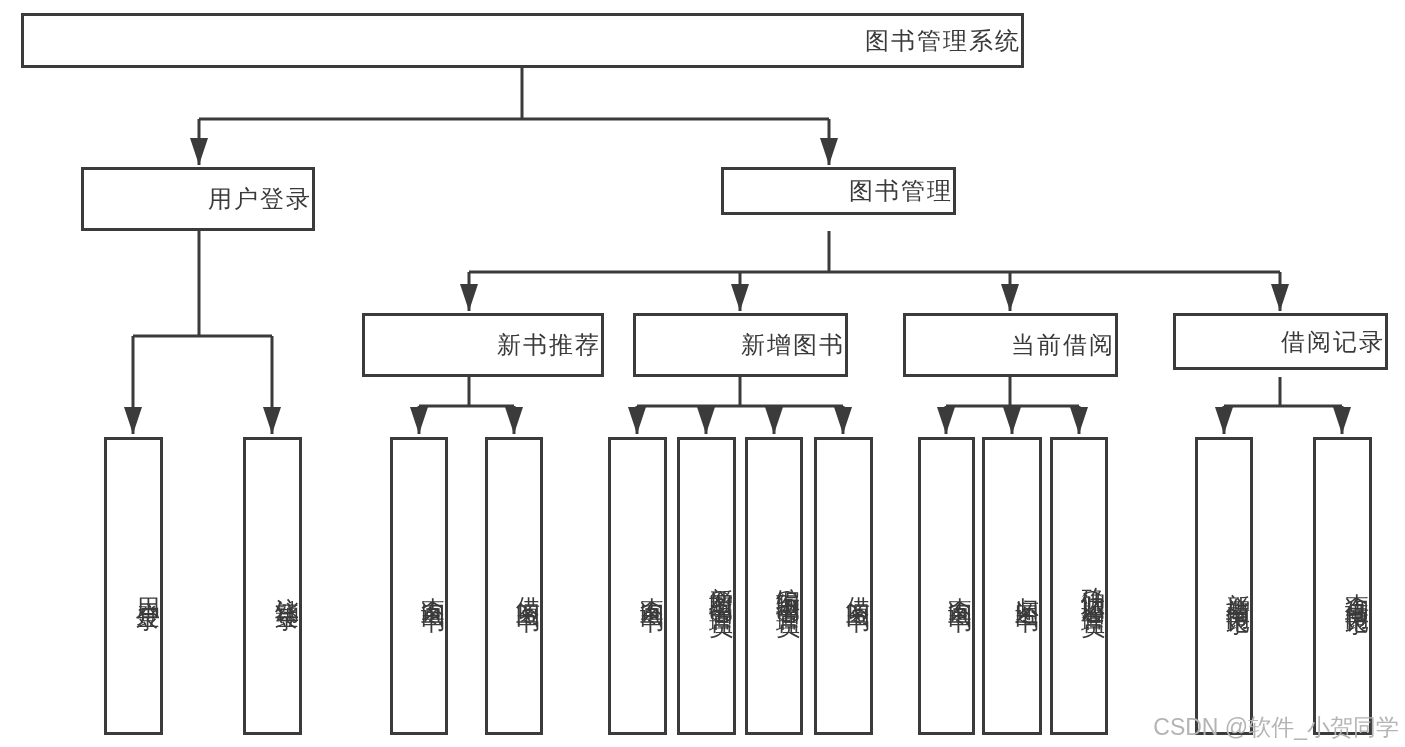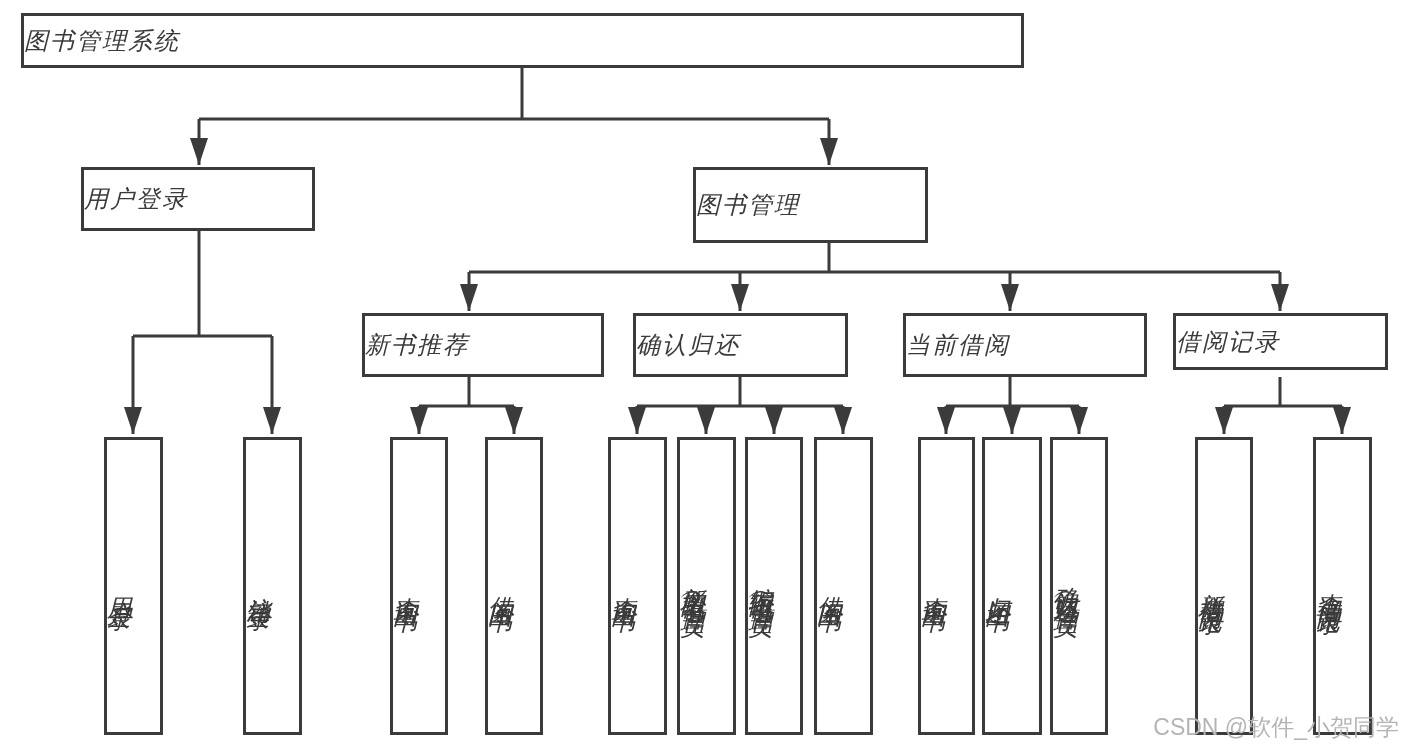--- a/index.html
+++ b/index.html
@@ -30,23 +30,22 @@
     stroke-width: 3;
     fill: none;
   }
   .arrowhead { fill: var(--line); }
   .box {
     position: absolute;
     background: var(--background);
     border: 3px solid var(--line);
     display: flex;
     align-items: center;
-    justify-content: flex-start;
+    justify-content: flex-end;
     color: var(--text);
-    font-style: italic;
   }
   .box .lbl {
     font-size: 24px;
     letter-spacing: 2px;
     white-space: nowrap;
   }
   .leaf .lbl {
     writing-mode: vertical-rl;
     text-orientation: mixed;
     font-size: 24px;
@@ -117,31 +116,31 @@
     <line class="cline" x1="1342" y1="406" x2="1342" y2="434" marker-end="url(#arw)"></line>
   </svg>
 
   <div class="box h" style="left:21px;top:13px;width:1003px;height:55px">
     <span class="lbl">图书管理系统</span>
   </div>
 
   <div class="box h" style="left:81px;top:167px;width:234px;height:64px">
     <span class="lbl">用户登录</span>
   </div>
-  <div class="box h" style="left:693px;top:167px;width:235px;height:76px">
+  <div class="box h" style="left:721px;top:167px;width:235px;height:48px">
     <span class="lbl">图书管理</span>
   </div>
 
   <div class="box h" style="left:362px;top:313px;width:242px;height:64px">
     <span class="lbl">新书推荐</span>
   </div>
   <div class="box h" style="left:633px;top:313px;width:215px;height:64px">
-    <span class="lbl">确认归还</span>
+    <span class="lbl">新增图书</span>
   </div>
-  <div class="box h" style="left:903px;top:313px;width:244px;height:64px">
+  <div class="box h" style="left:903px;top:313px;width:215px;height:64px">
     <span class="lbl">当前借阅</span>
   </div>
   <div class="box h" style="left:1173px;top:313px;width:215px;height:57px">
     <span class="lbl">借阅记录</span>
   </div>
 
   <div class="box leaf" style="left:104px;top:437px;width:59px;height:298px">
     <span class="lbl">用户登录</span>
   </div>
   <div class="box leaf" style="left:243px;top:437px;width:59px;height:298px">

